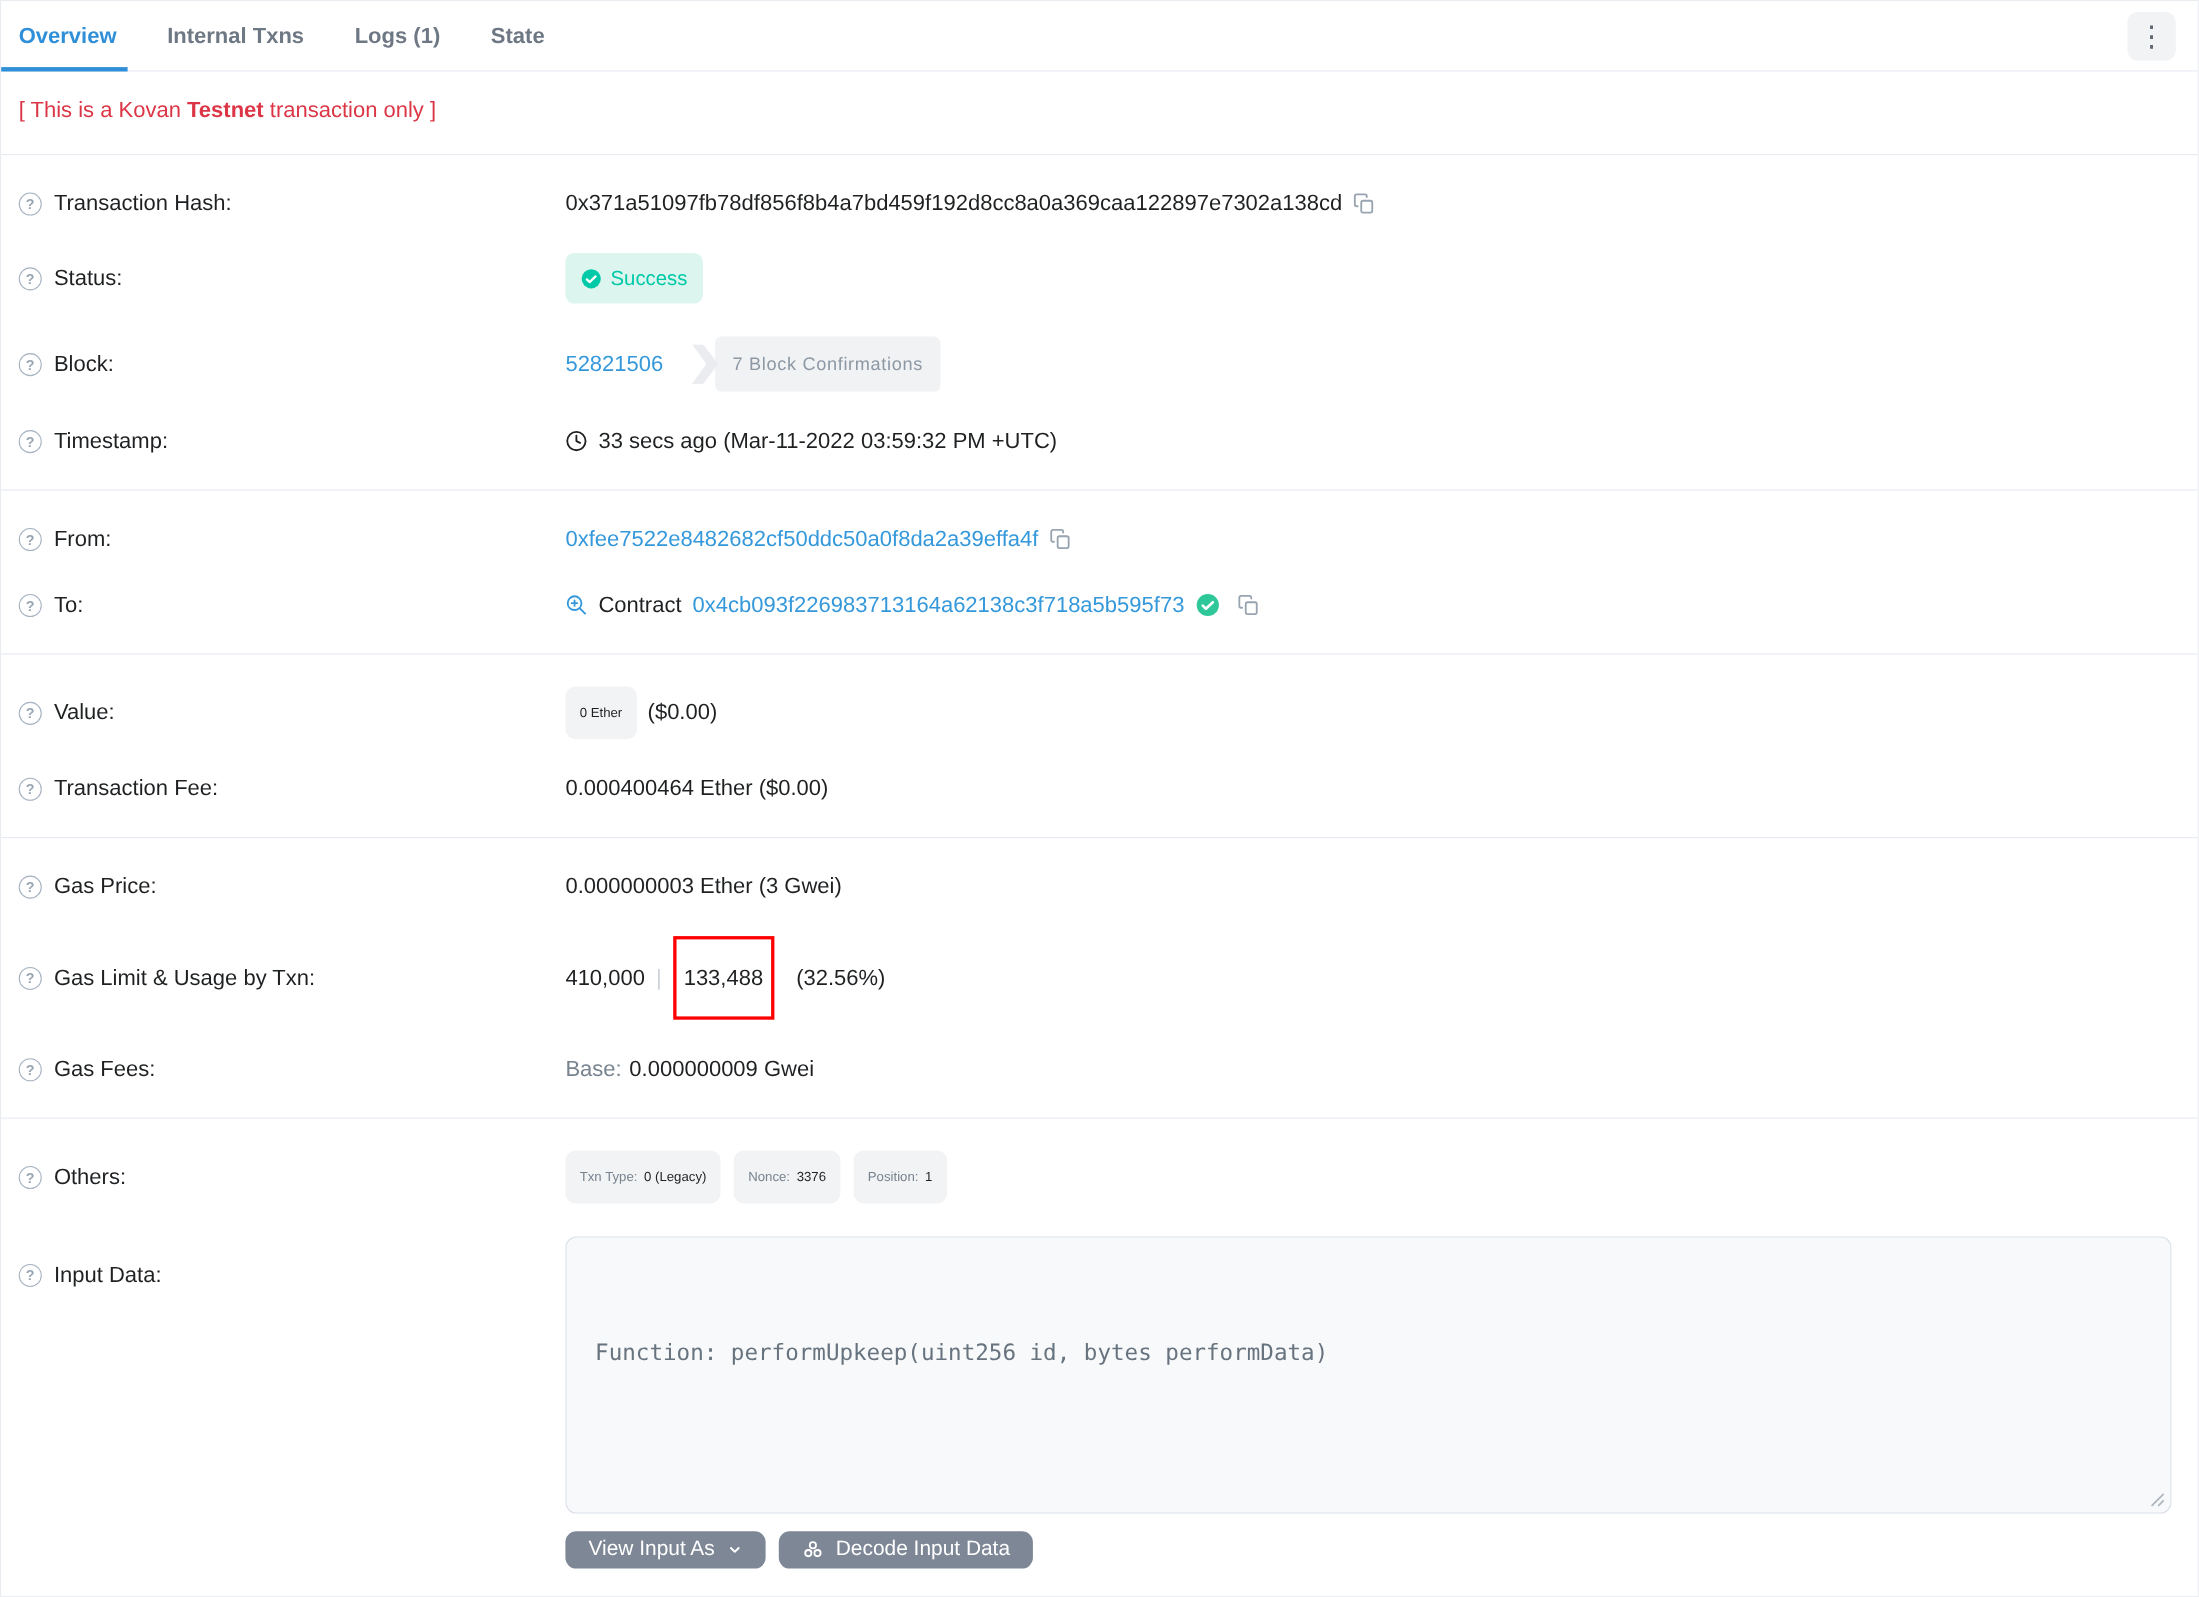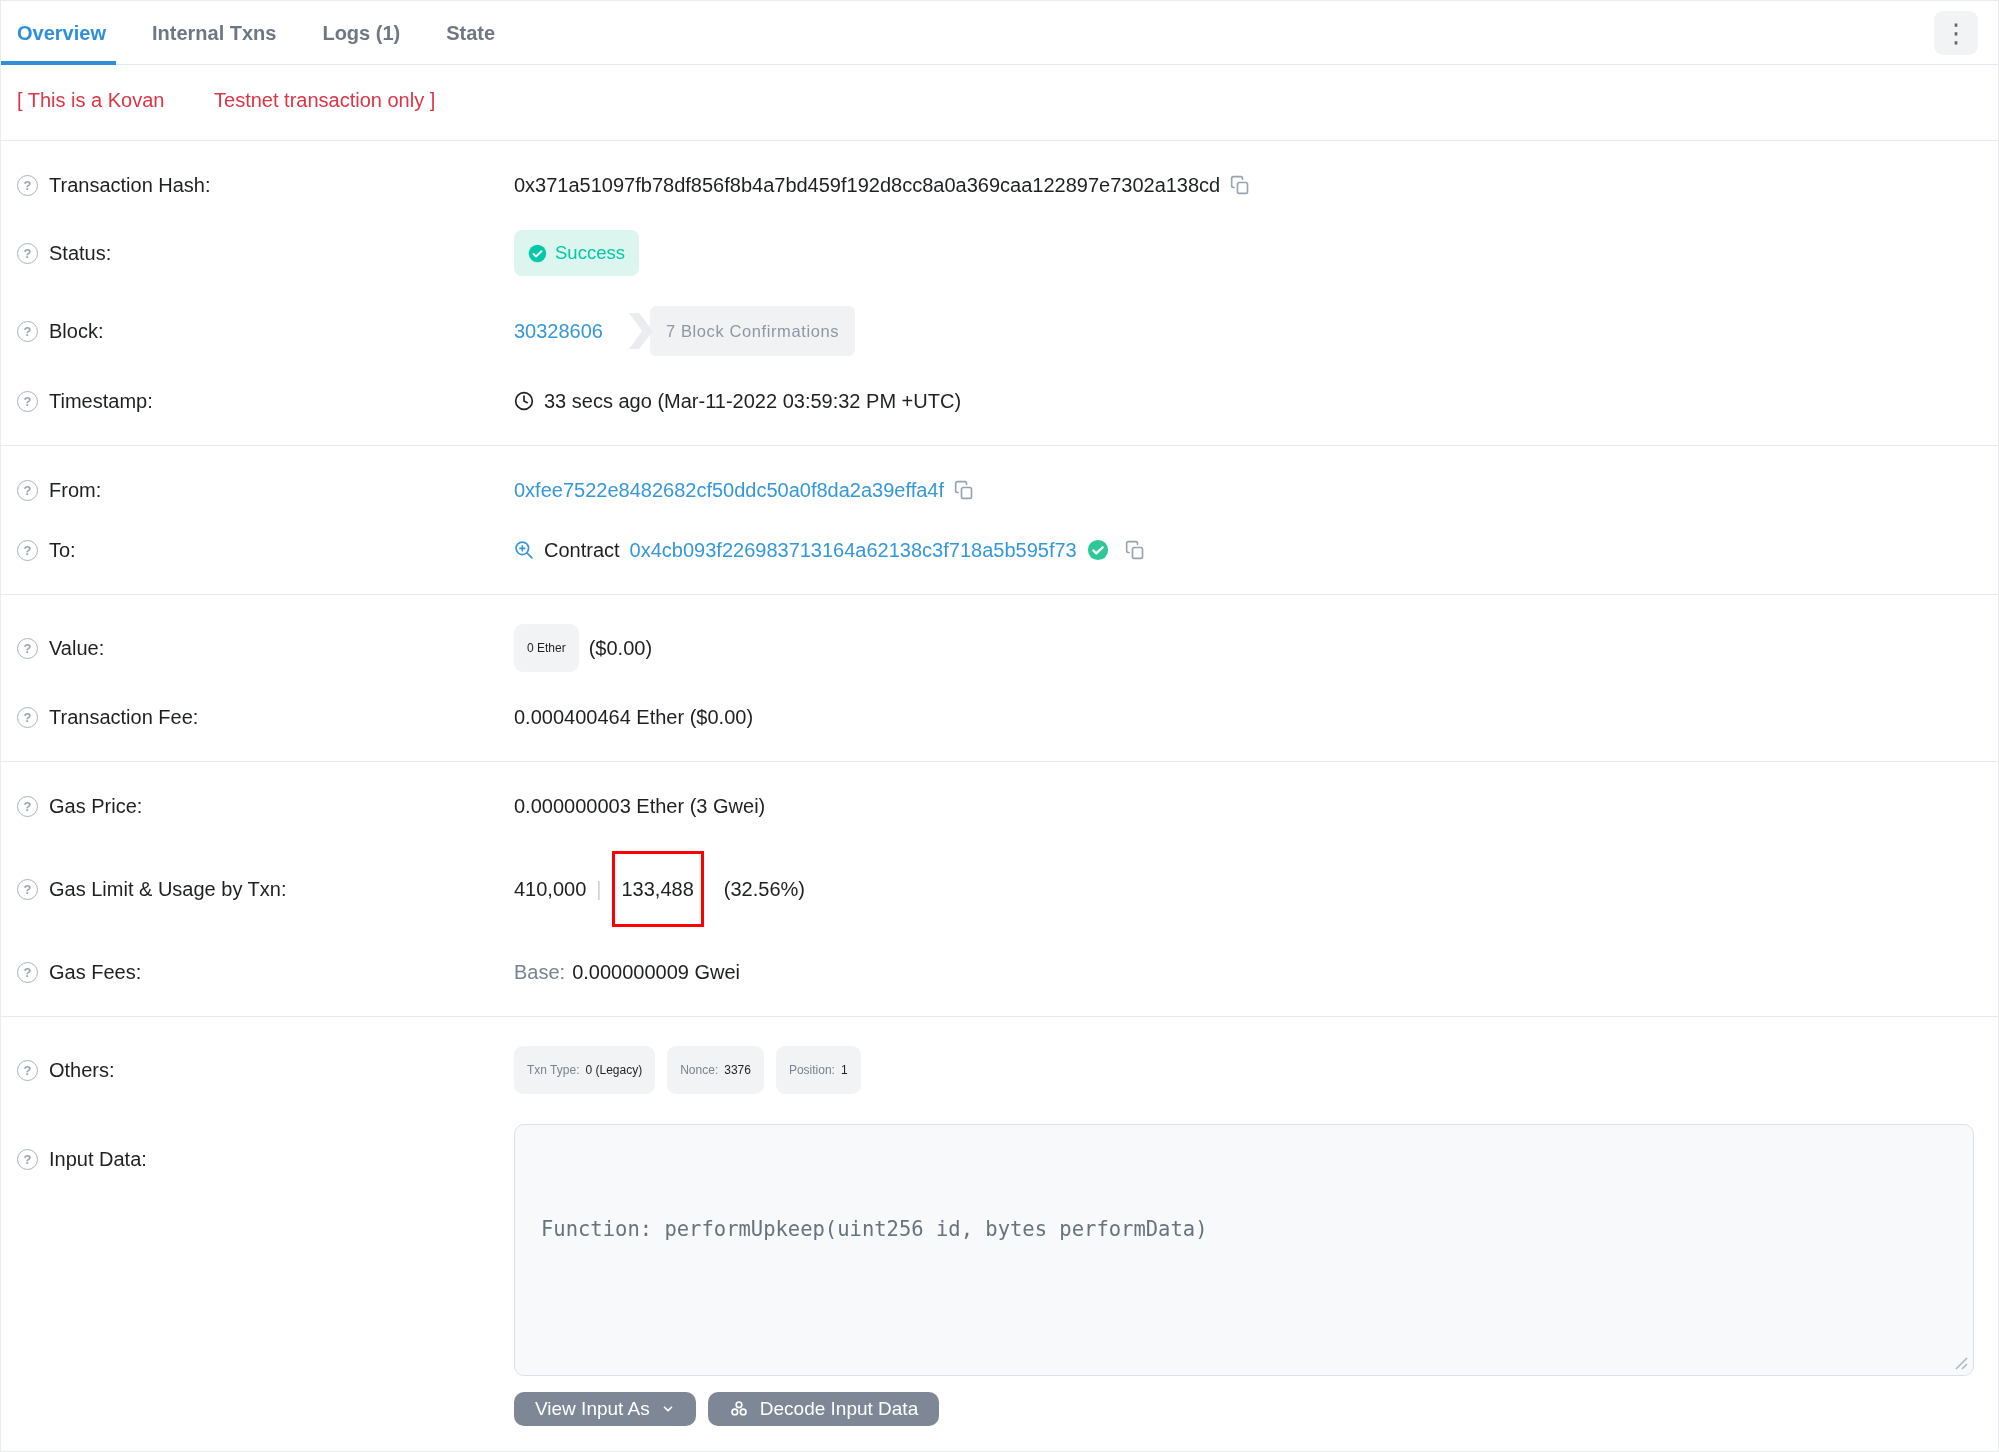--- a/index.html
+++ b/index.html
@@ -38,21 +38,21 @@
   .kebab-btn{
     position:absolute;right:20px;top:10px;width:44px;height:44px;border-radius:9px;
     background:#f2f3f5;border:none;display:flex;align-items:center;justify-content:center;
     font-size:26px;color:#5f6773;cursor:pointer;line-height:1;
   }
   
   .notice{
     padding:24px 16px 28px 16px;border-bottom:1px solid var(--divider);
     color:#dc3545;font-size:20px;
   }
-  .notice b{font-weight:400;margin-left:44px;}
+  .notice b{font-weight:700;}
   
   .section{border-bottom:1px solid var(--divider);padding:14px 0;}
   .section.last{border-bottom:1px solid #eef0f6;}
   .row{
     display:grid;grid-template-columns:497px minmax(0,1fr);
     align-items:center;padding:15px 24px 15px 16px;
     font-size:20px;line-height:30px;color:var(--text);
   }
   .row.top{align-items:start;}
   .label{display:flex;align-items:center;gap:11px;color:var(--text);}
@@ -165,21 +165,21 @@
           <span>Success</span>
         </span>
       </div>
     </div>
     <div class="row">
       <div class="label">
           <span class="qicon">?</span>
           <span>Block:</span>
         </div>
       <div class="val">
-        <a class="link">30328606</a>
+        <a class="link">52821506</a>
         <span class="confirm-wrap">
           <span class="confirm-chevron"></span>
           <span class="confirm-badge">7 Block Confirmations</span>
         </span>
       </div>
     </div>
     <div class="row">
       <div class="label">
           <span class="qicon">?</span>
           <span>Timestamp:</span>

